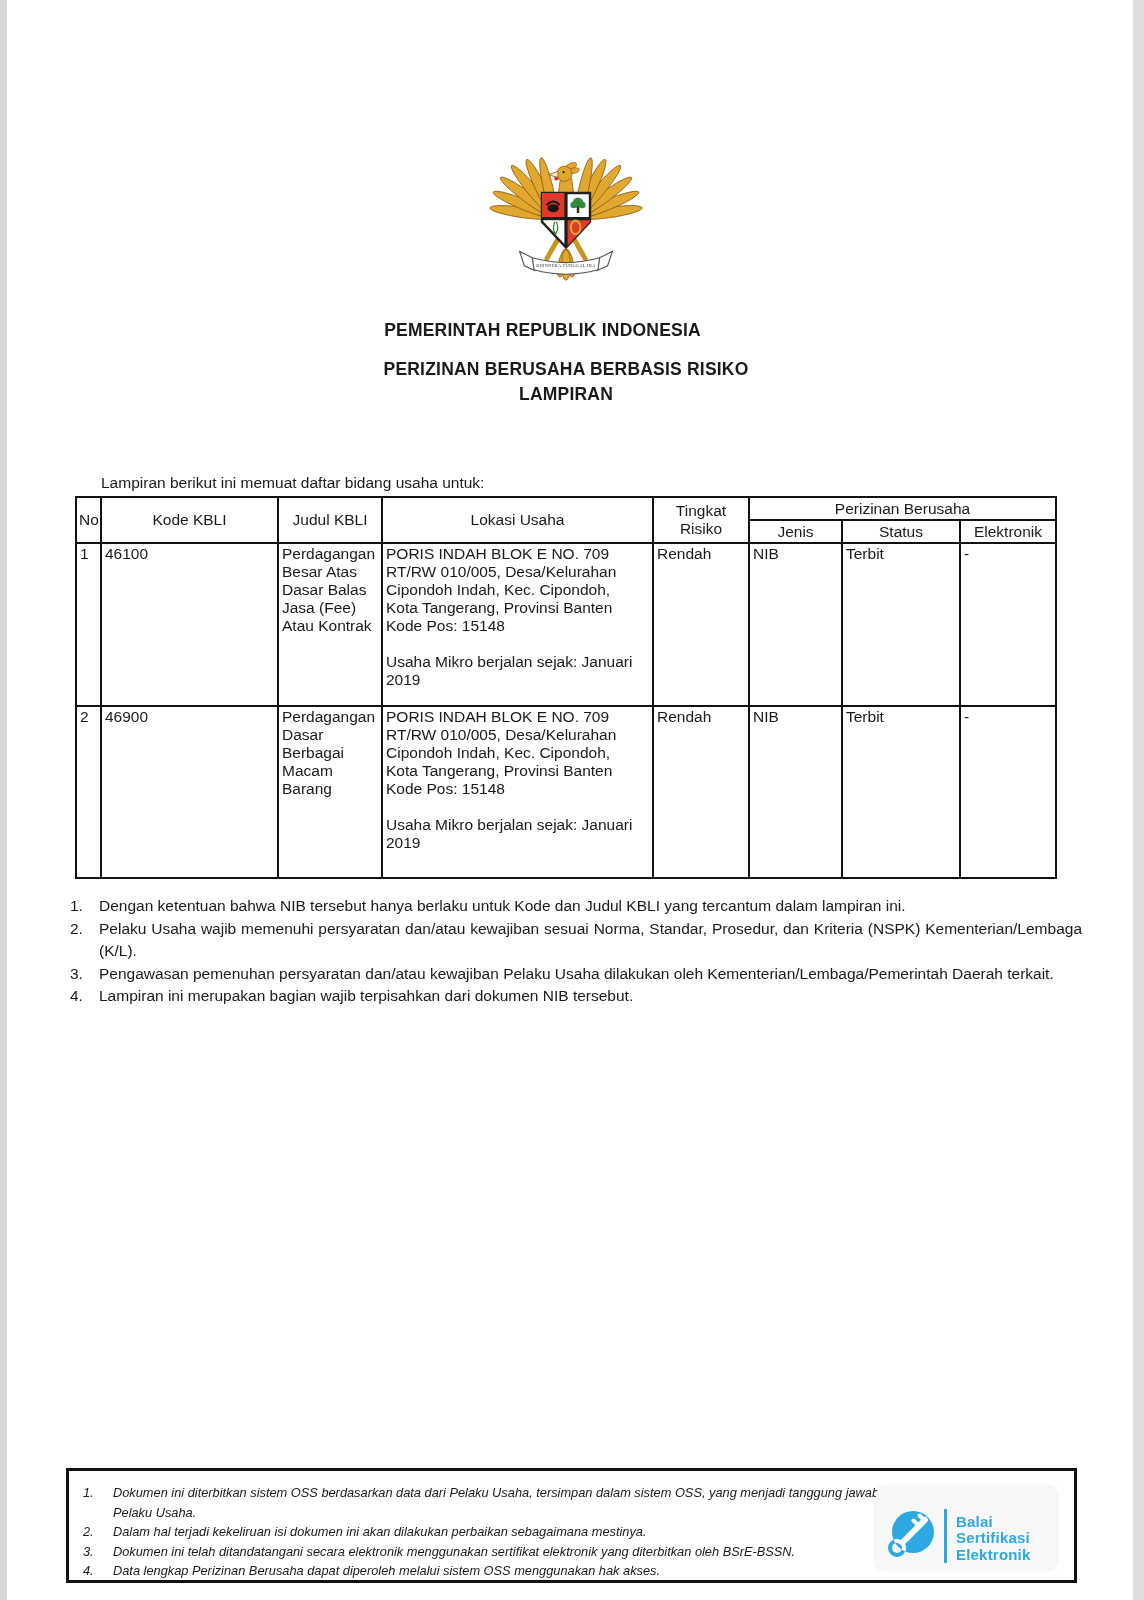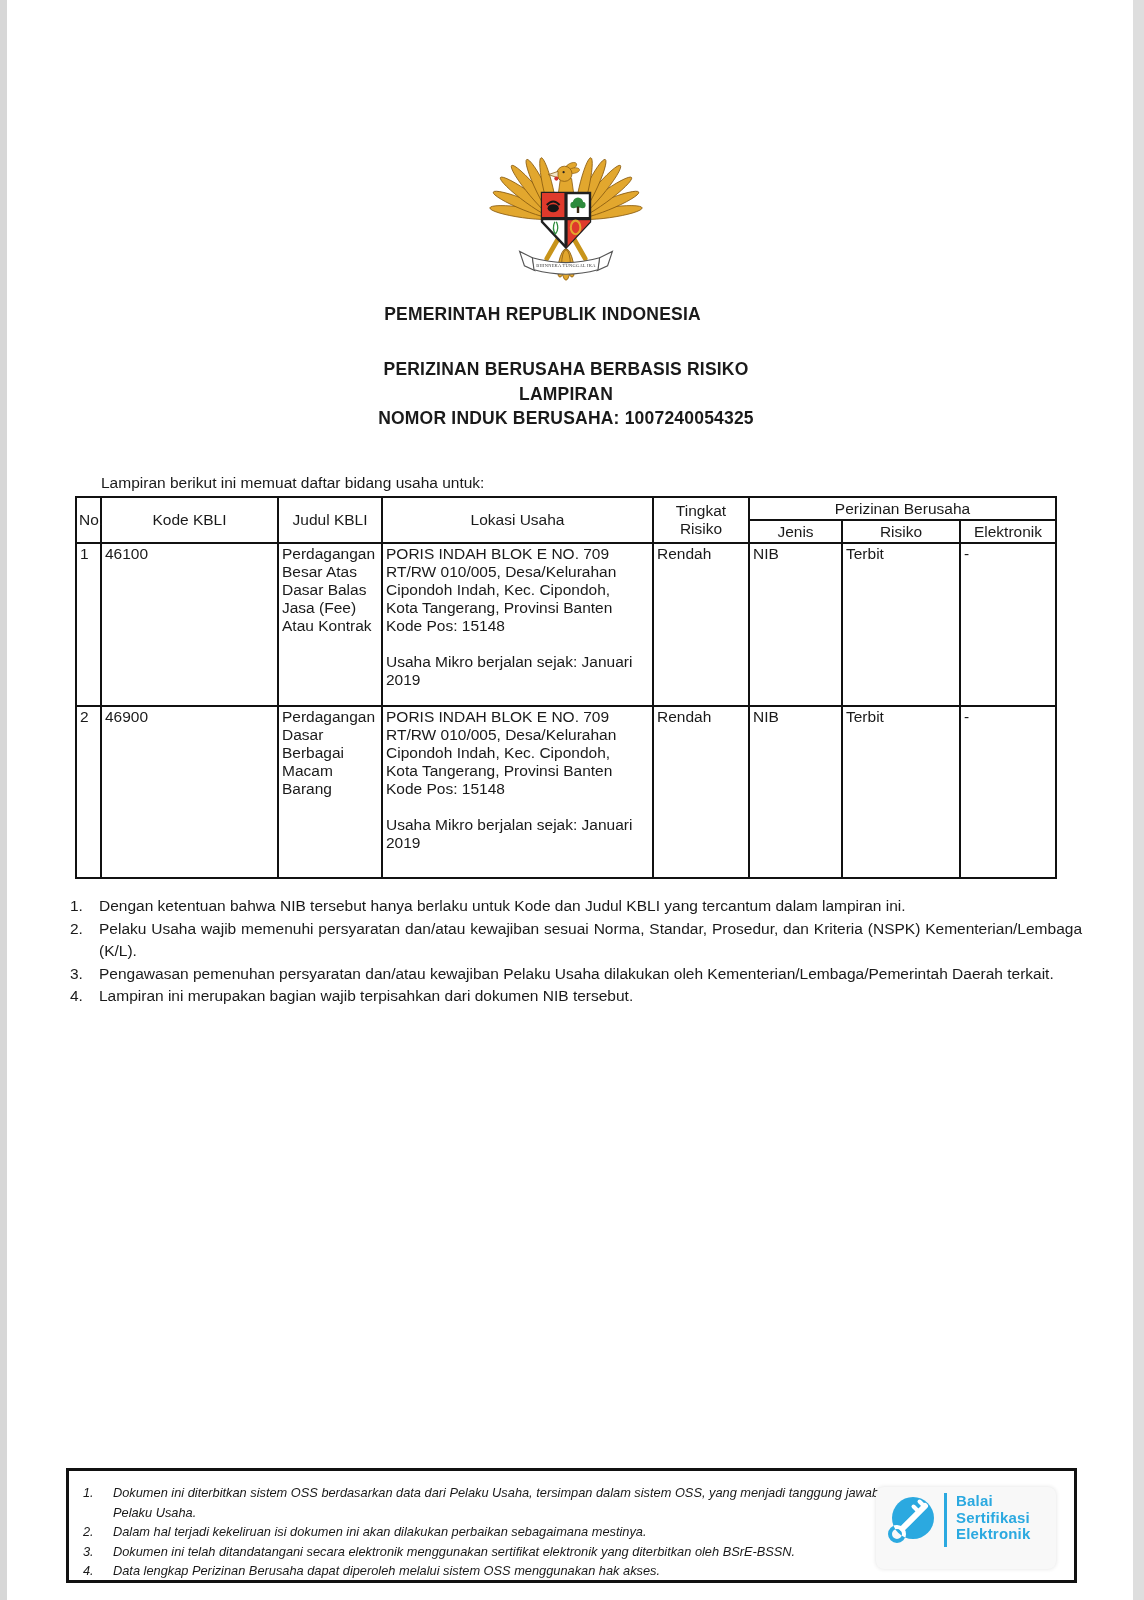--- a/index.html
+++ b/index.html
@@ -6,21 +6,21 @@
   body{
     width:1144px;height:1600px;position:relative;background:#ffffff;
     font-family:"Liberation Sans",sans-serif;color:#1a1a1a;overflow:hidden;
   }
   .edge-left{position:absolute;left:0;top:0;width:7px;height:1600px;background:#d7d7d7;}
   .edge-right{position:absolute;right:0;top:0;width:11px;height:1600px;background:#dedede;}
 
   .emblem{position:absolute;top:137px;left:486px;width:160px;height:152px;}
 
   .gov-title{
-    position:absolute;top:304px;left:0;width:1085px;text-align:center;
+    position:absolute;top:320px;left:0;width:1085px;text-align:center;
     font-size:17.5px;font-weight:bold;letter-spacing:0.2px;
   }
   .doc-titles{
     position:absolute;top:357px;left:0;width:1132px;text-align:center;
     font-size:17.5px;font-weight:bold;line-height:24.5px;letter-spacing:0.2px;
   }
   .intro{position:absolute;top:474px;left:70px;font-size:15.5px;margin-left:31px;}
 
   table.kbli{
     position:absolute;top:496px;left:75px;width:982px;
@@ -50,21 +50,21 @@
     position:absolute;top:12px;left:14px;width:812px;
     font-style:italic;font-size:12.8px;line-height:19.5px;
   }
   .fitem{display:flex;}
   .fitem .num{width:30px;flex:none;}
   .fitem .txt{flex:1;}
 
   .bse-logo{
     position:absolute;top:16px;right:18px;width:180px;height:82px;
     background:#f8f8f8;border-radius:8px;box-shadow:0 0 4px rgba(0,0,0,0.12);
-    display:flex;align-items:flex-start;padding:6px 8px;box-sizing:border-box;
+    display:flex;align-items:flex-end;padding:6px 8px;box-sizing:border-box;
   }
   .bse-divider{width:3px;height:54px;background:#2BA9E0;margin:0 9px 0 4px;flex:none;}
   .bse-text{font-weight:bold;font-size:15px;line-height:16.5px;color:#2BA9E0;letter-spacing:0.2px;}
 </style>
 </head>
 <body>
 
 <div class="edge-left"></div>
 <div class="edge-right"></div>
 
@@ -171,21 +171,20 @@
       <text x="100" y="162.5" text-anchor="middle" font-size="5.6" font-family="Liberation Serif, serif" fill="#3a3a3a" letter-spacing="0.3">BHINNEKA TUNGGAL IKA</text>
     </g>
   </svg>
 </div>
 
 <div class="gov-title">PEMERINTAH REPUBLIK INDONESIA</div>
 
 <div class="doc-titles">
   <div>PERIZINAN BERUSAHA BERBASIS RISIKO</div>
   <div>LAMPIRAN</div>
-  <div>NOMOR INDUK BERUSAHA: 1007240054325</div>
 </div>
 
 <div class="intro">Lampiran berikut ini memuat daftar bidang usaha untuk:</div>
 
 <table class="kbli">
   <colgroup>
     <col style="width:25px">
       <col style="width:177px">
       <col style="width:104px">
       <col style="width:271px">
@@ -198,21 +197,21 @@
       <tr>
     <th rowspan="2">No.</th>
     <th rowspan="2">Kode KBLI</th>
     <th rowspan="2">Judul KBLI</th>
     <th rowspan="2">Lokasi Usaha</th>
     <th rowspan="2">Tingkat Risiko</th>
     <th colspan="3">Perizinan Berusaha</th>
   </tr>
   <tr>
     <th>Jenis</th>
-    <th>Risiko</th>
+    <th>Status</th>
     <th>Elektronik</th>
   </tr>
   <tr class="body-row-1">
     <td class="cell-no">1</td>
     <td>46100</td>
     <td>Perdagangan Besar Atas Dasar Balas Jasa (Fee) Atau Kontrak</td>
     <td class="cell-lokasi">PORIS INDAH BLOK E NO. 709
 RT/RW 010/005, Desa/Kelurahan
 Cipondoh Indah, Kec. Cipondoh,
 Kota Tangerang, Provinsi Banten

